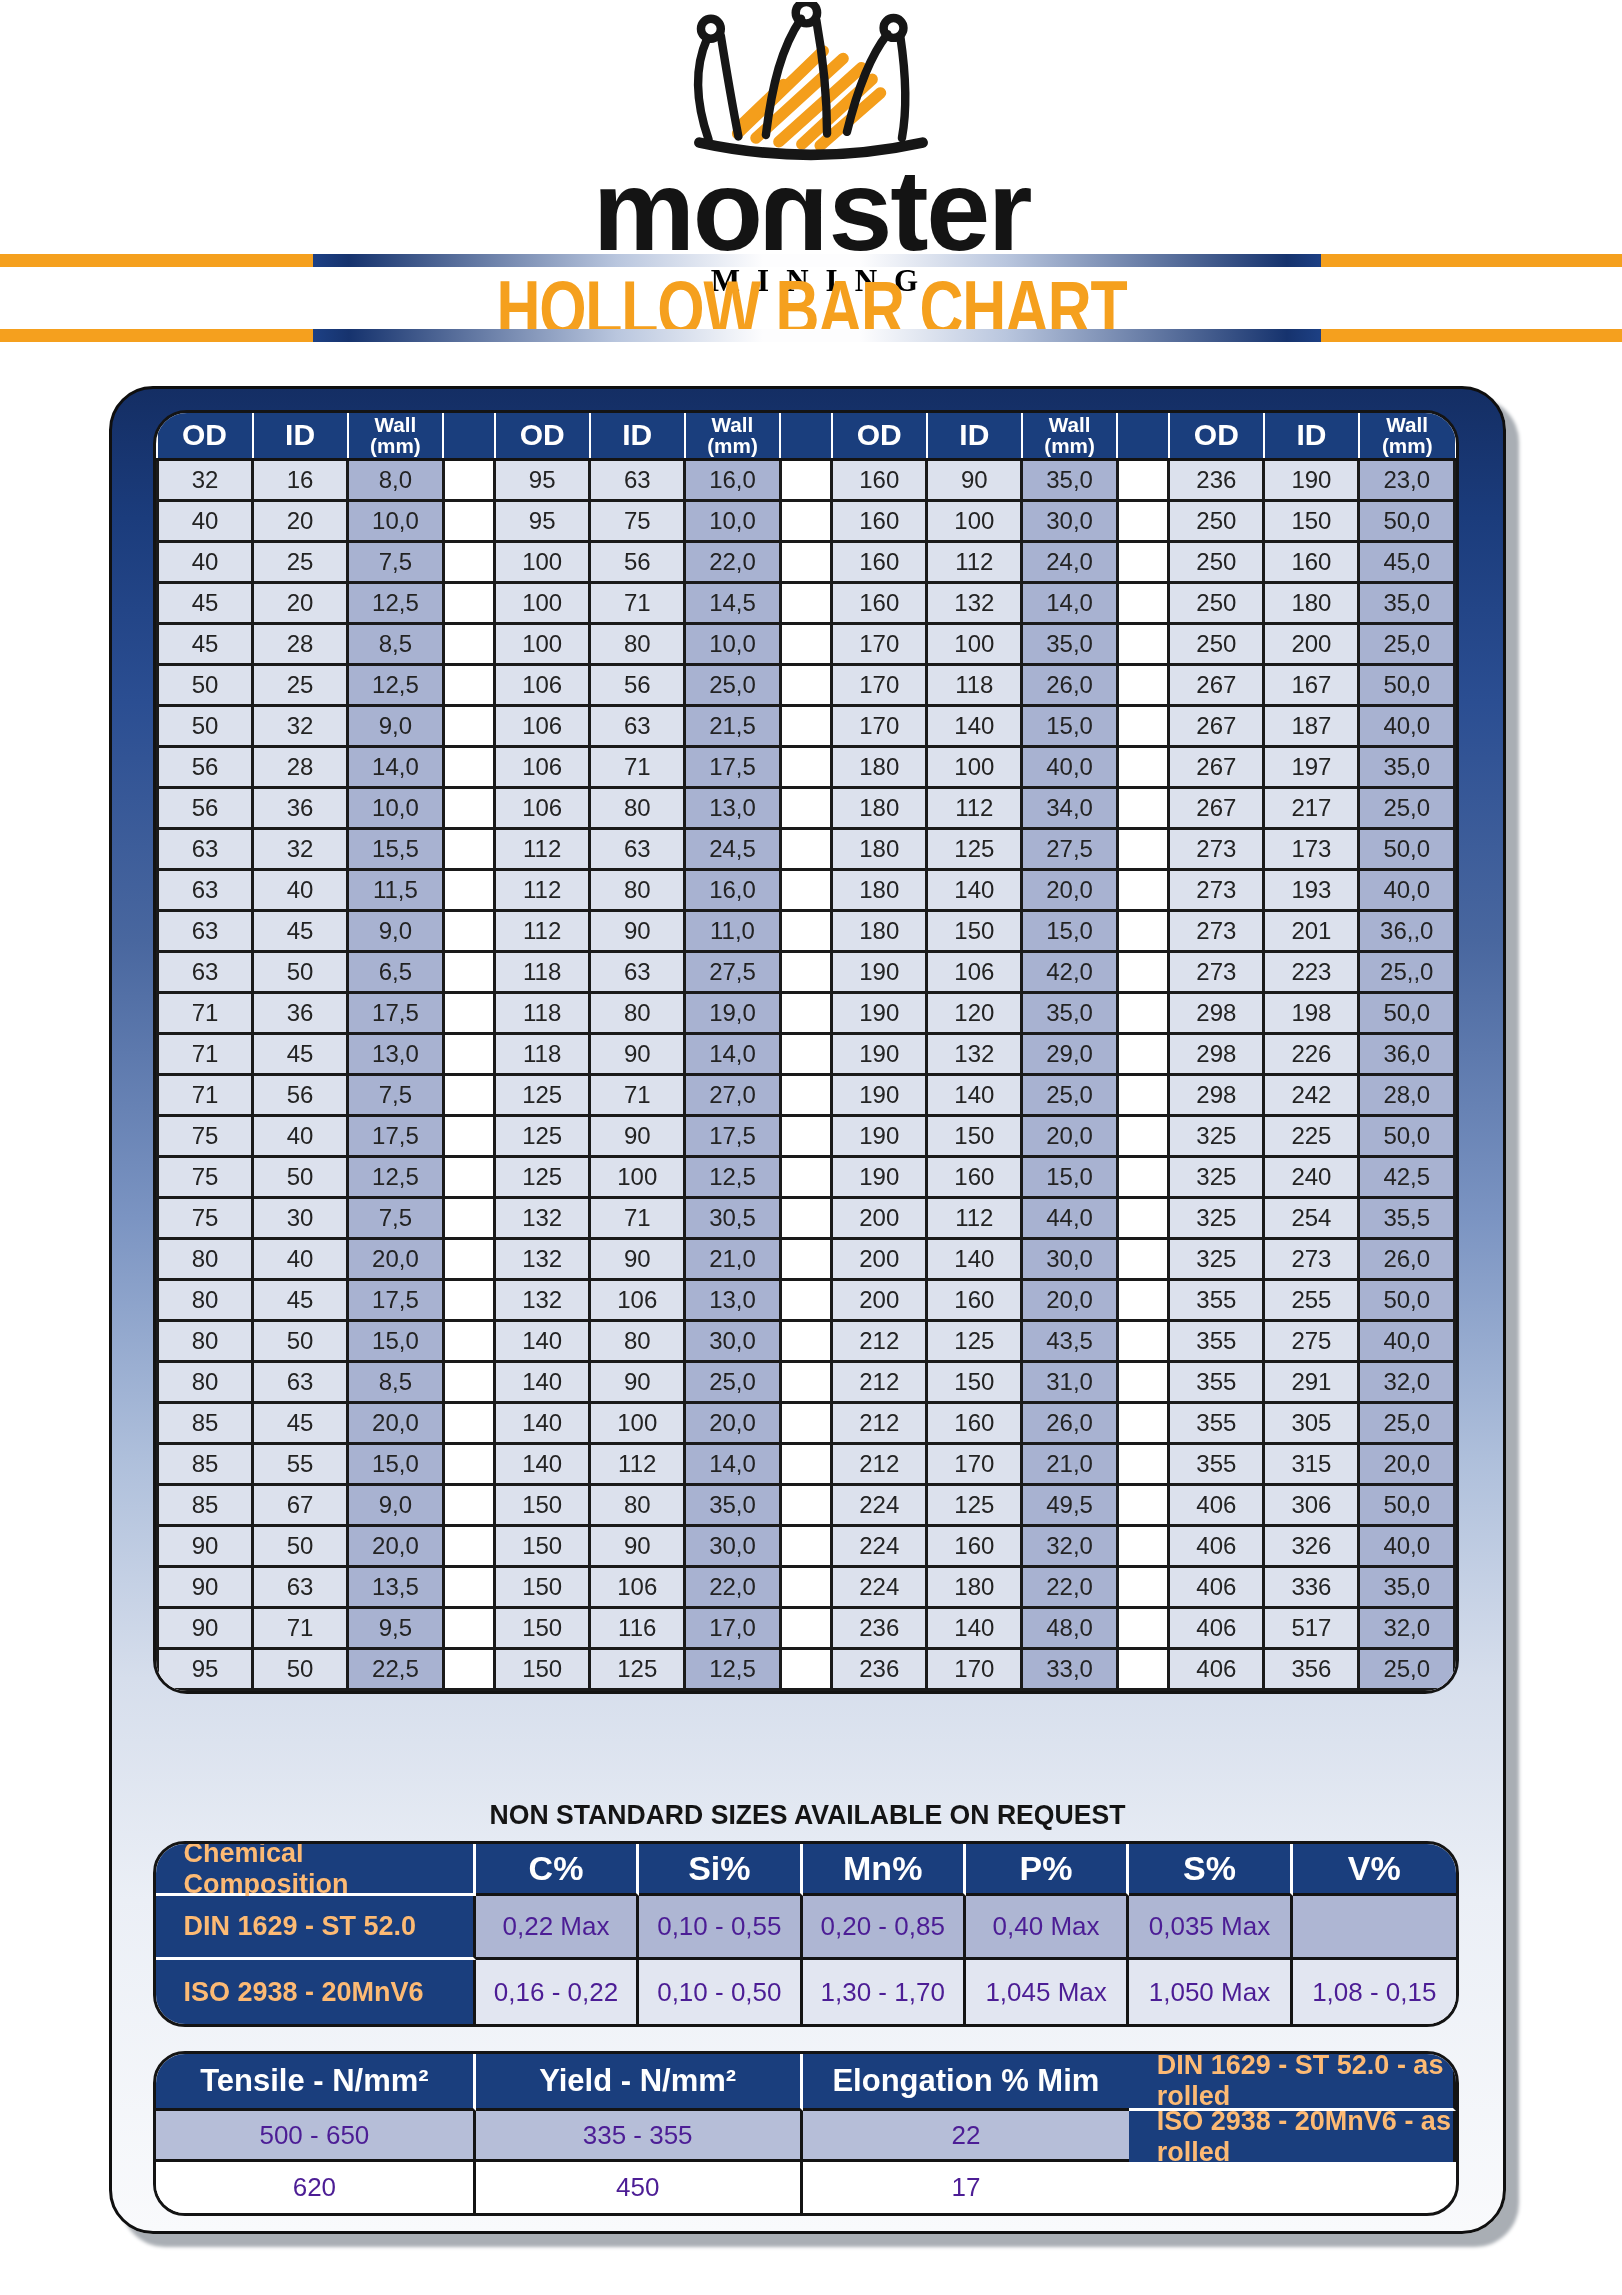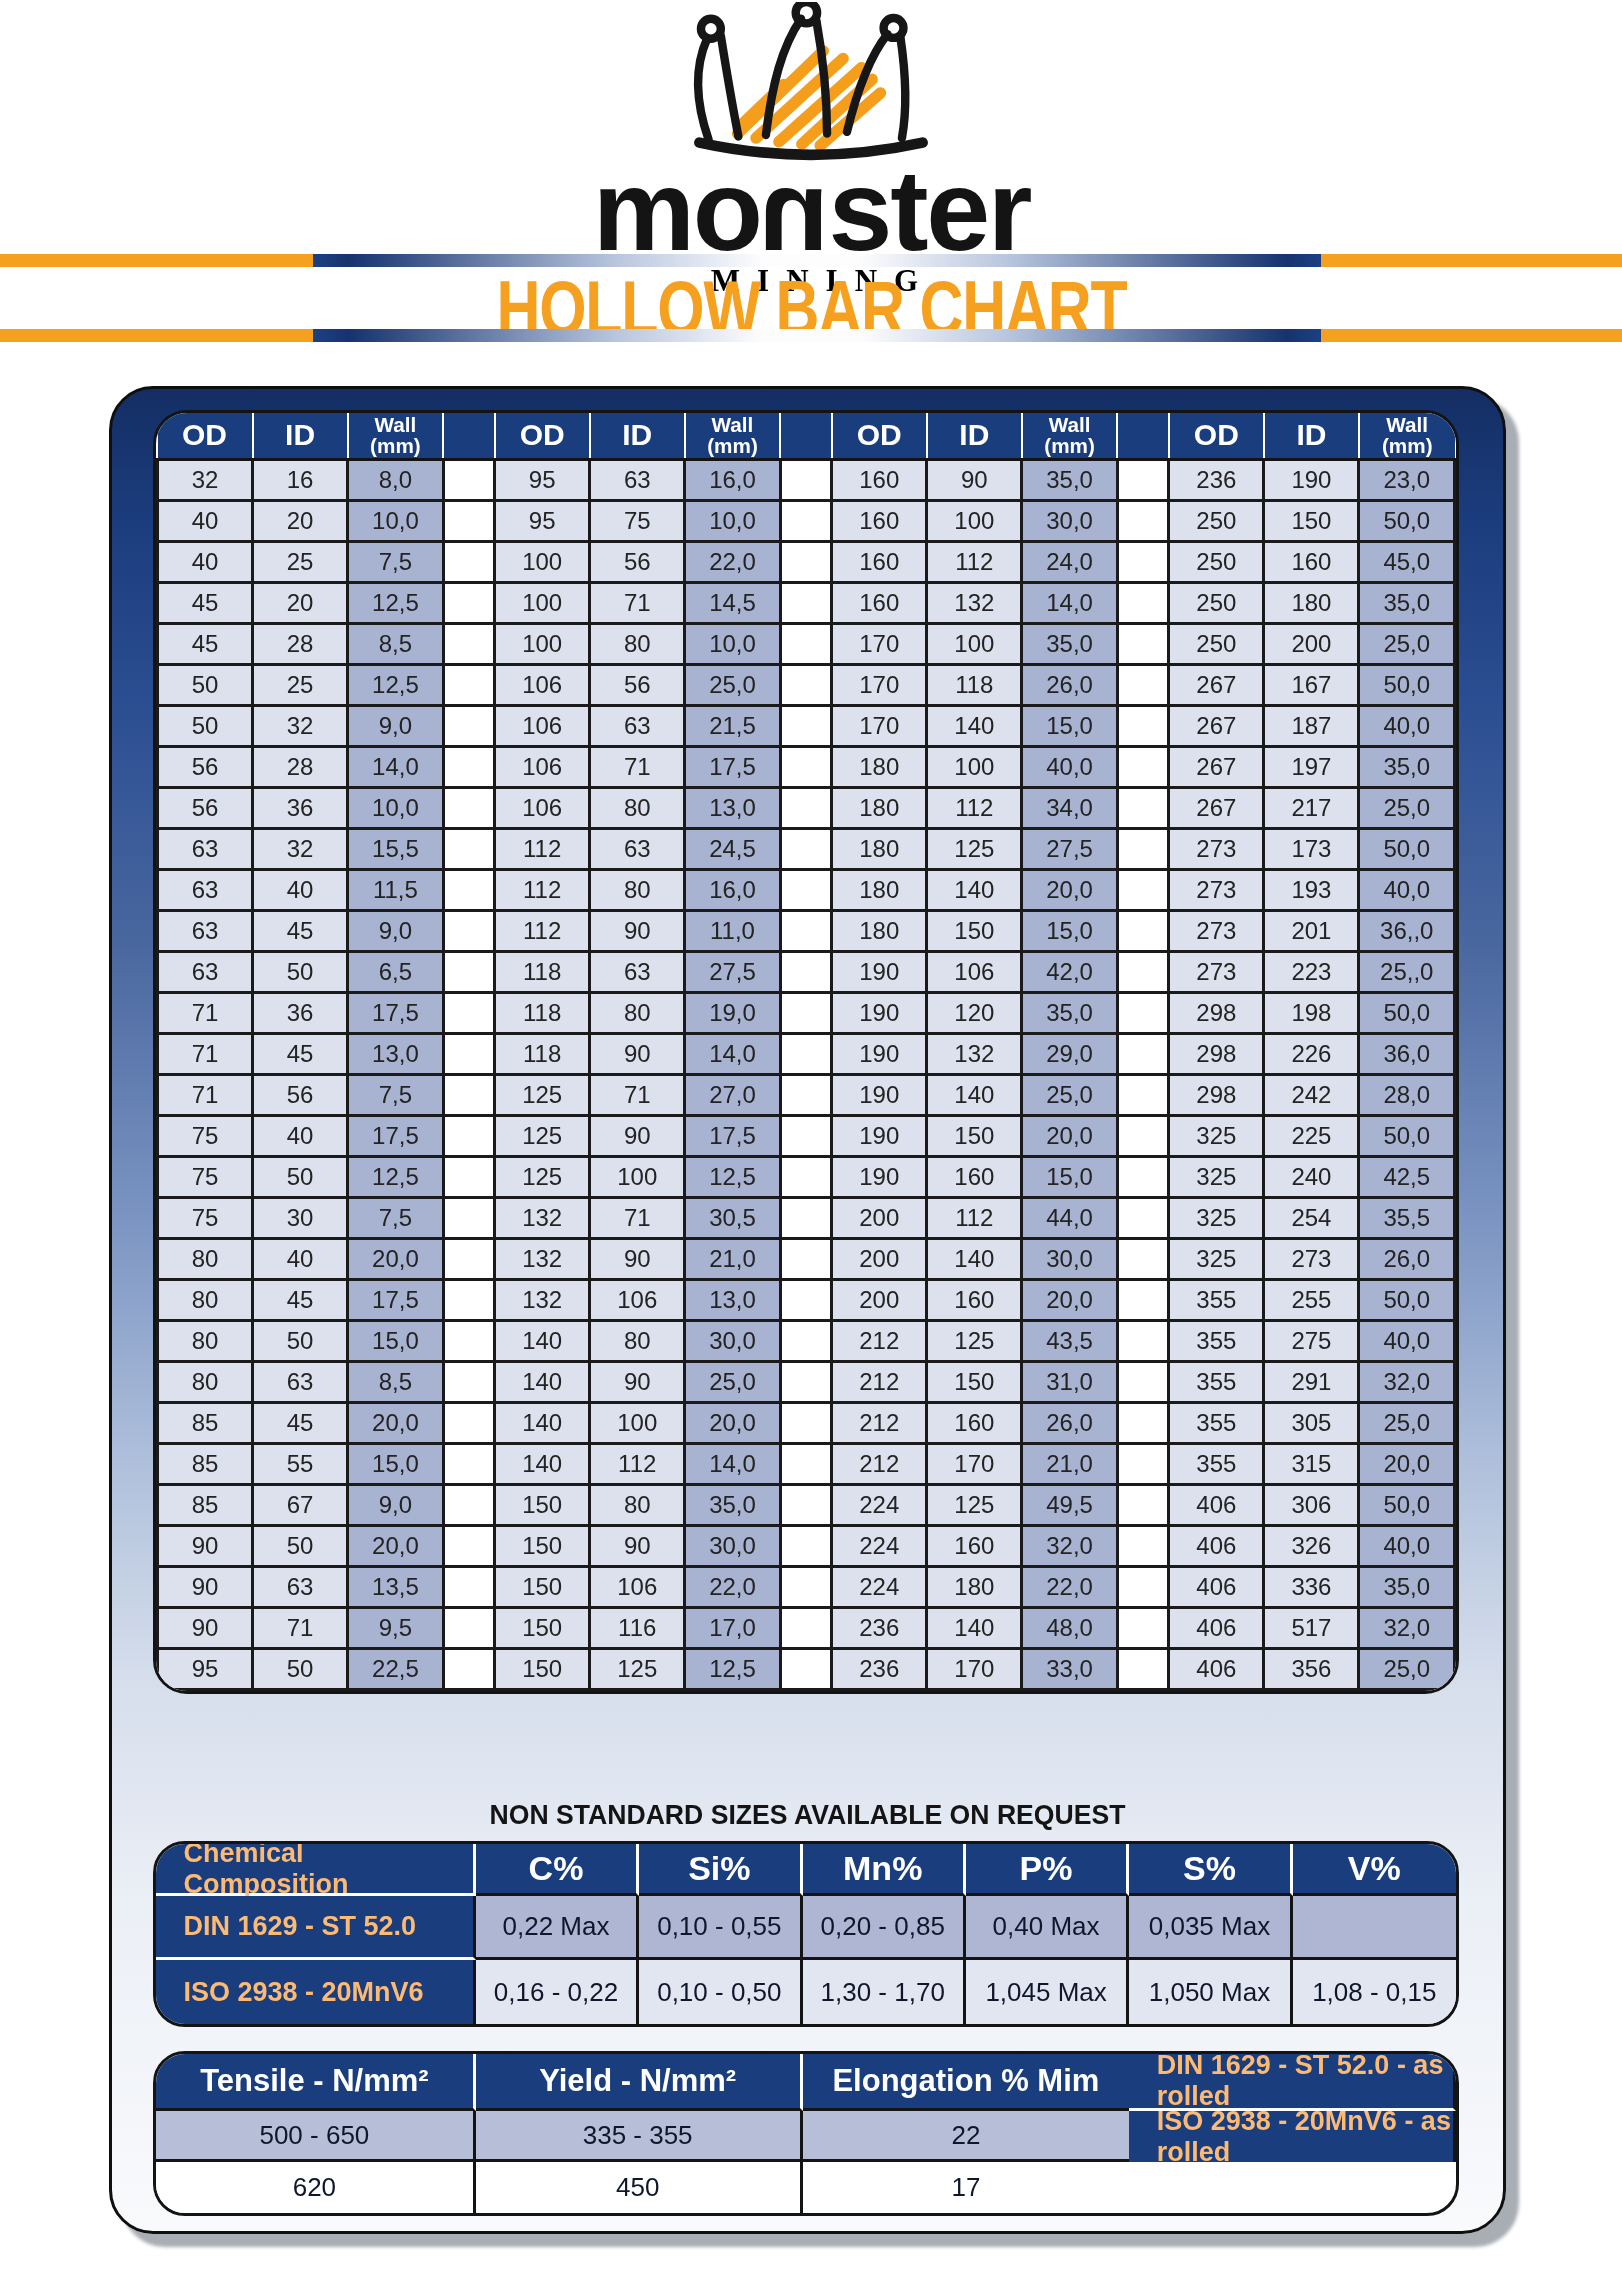--- a/index.html
+++ b/index.html
@@ -96,21 +96,21 @@
   .sg-label.sg-head{border-right:3.1px solid #ffffff;}
   .sg-label:not(.sg-head){border-right:3.1px solid #141414;}
   .sg-label.last-row{border-bottom:none;}
   .sg-colhead{
     background:#1a3e7d;color:#ffffff;font-weight:bold;font-size:34px;
     border-right:3.1px solid #ffffff;border-bottom:3.1px solid #141414;
   }
   #mech-grid .sg-colhead{font-size:31px;}
   .sg-colhead.last-col{border-right:none;}
   .sg-val{
-    font-size:26px;color:#0f172a;
+    font-size:26px;color:#4c1d95;
     border-right:3.1px solid #141414;border-bottom:3.1px solid #141414;
   }
   .sg-val.last-col{border-right:none;}
   .sg-val.last-row{border-bottom:none;}
   #chem-grid .sg-val.r0{background:#aeb6d3;}
   #chem-grid .sg-val.r1{background:#e2e6f1;}
   #mech-grid .sg-val.r0{background:#b6bed8;}
   #mech-grid .sg-val.r1{background:#ffffff;}
 </style>
 </head>

